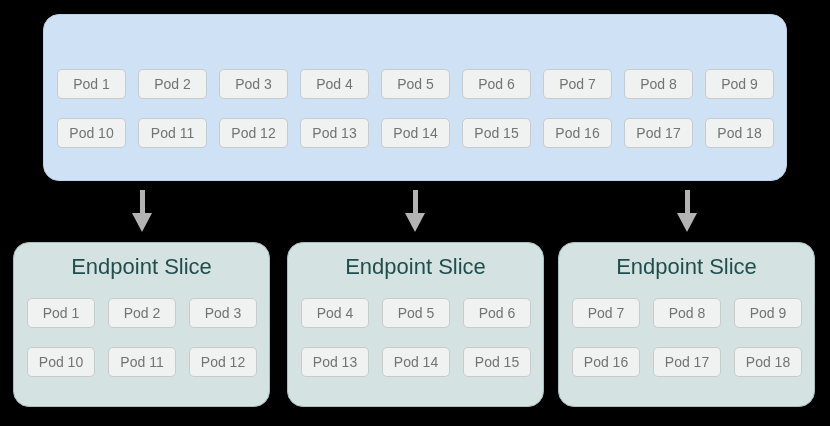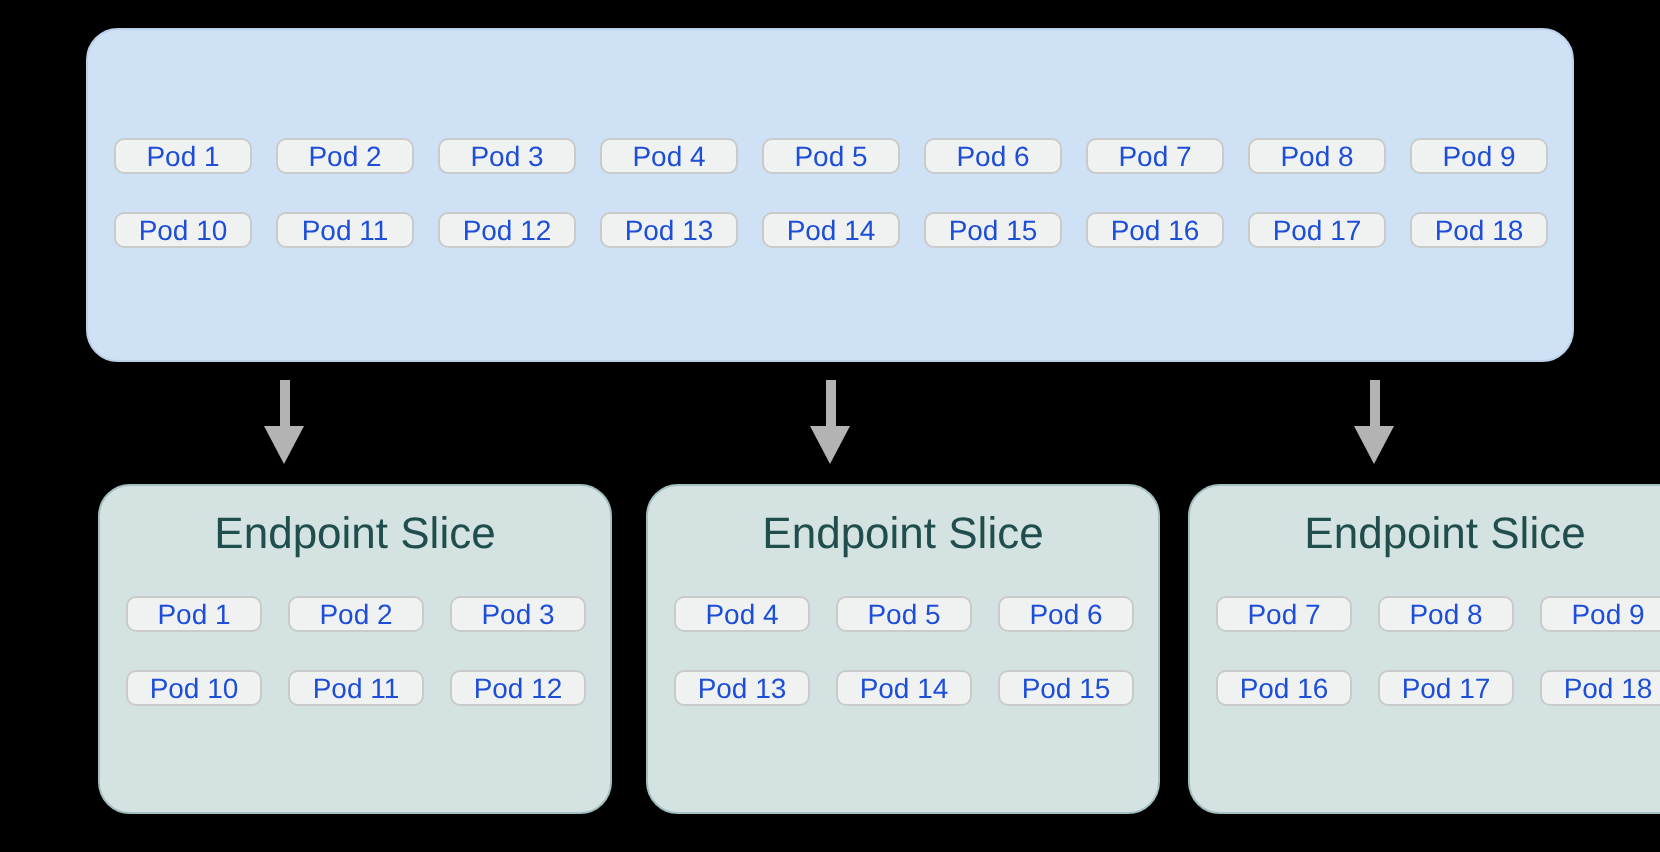--- a/index.html
+++ b/index.html
@@ -40,29 +40,29 @@
   .endpoints-pods {
     position: absolute;
     left: 13px;
     top: 54px;
     display: grid;
     grid-template-columns: repeat(9, 69px);
     gap: 19px 12px;
   }
   
   .pod {
-    height: 18px;
+    height: 30px;
     background: #f0f1f1;
     border: 1px solid #c9cbcb;
     border-radius: 5px;
     display: flex;
     align-items: center;
     justify-content: center;
     font-size: 14px;
-    color: #1d4ed8;
+    color: #737373;
     box-sizing: border-box;
     white-space: nowrap;
   }
   
   .arrow {
     position: absolute;
     top: 190px;
     width: 20px;
     display: flex;
     flex-direction: column;
@@ -86,21 +86,20 @@
   
   .slice-box {
     position: absolute;
     top: 242px;
     width: 257px;
     height: 165px;
     background: #d4e3e2;
     border: 1px solid #a2c0bf;
     border-radius: 16px;
     box-sizing: border-box;
-    margin-left: 36px;
   }
   .slice-1 { left: 13px; }
   .slice-2 { left: 287px; }
   .slice-3 { left: 558px; }
   .slice-title {
     position: absolute;
     top: 11px;
     left: 0;
     right: 0;
     text-align: center;

